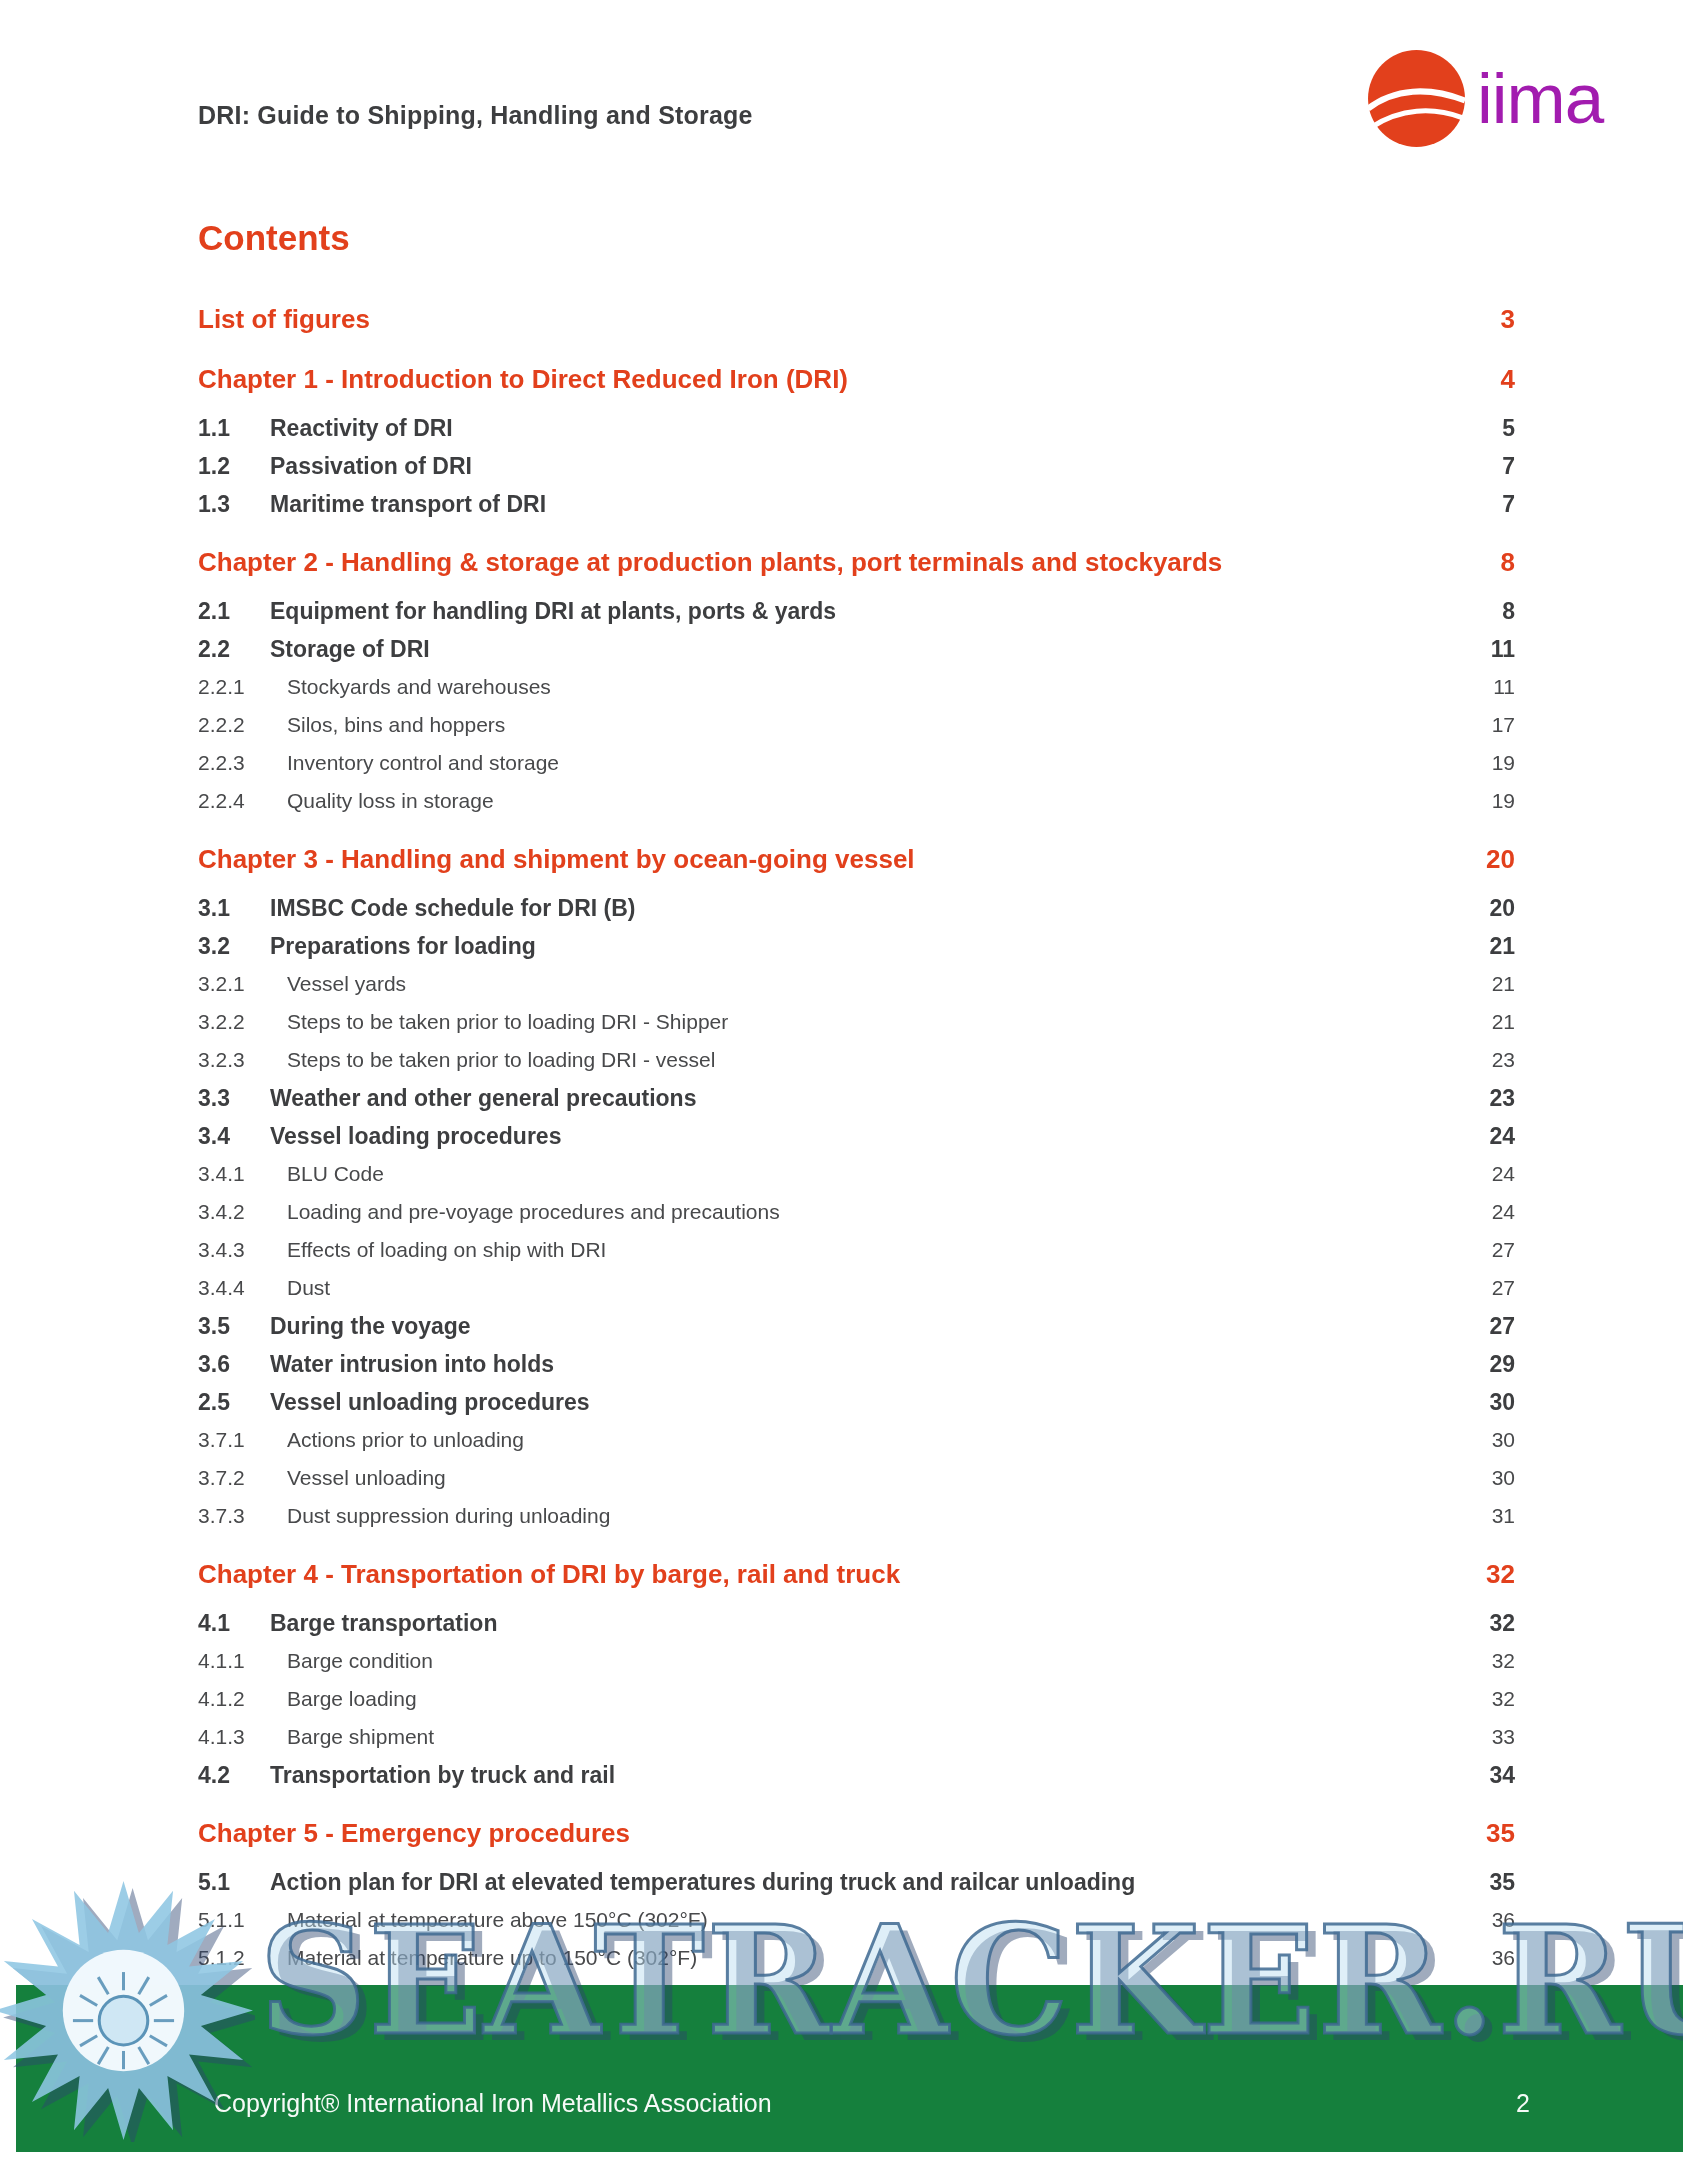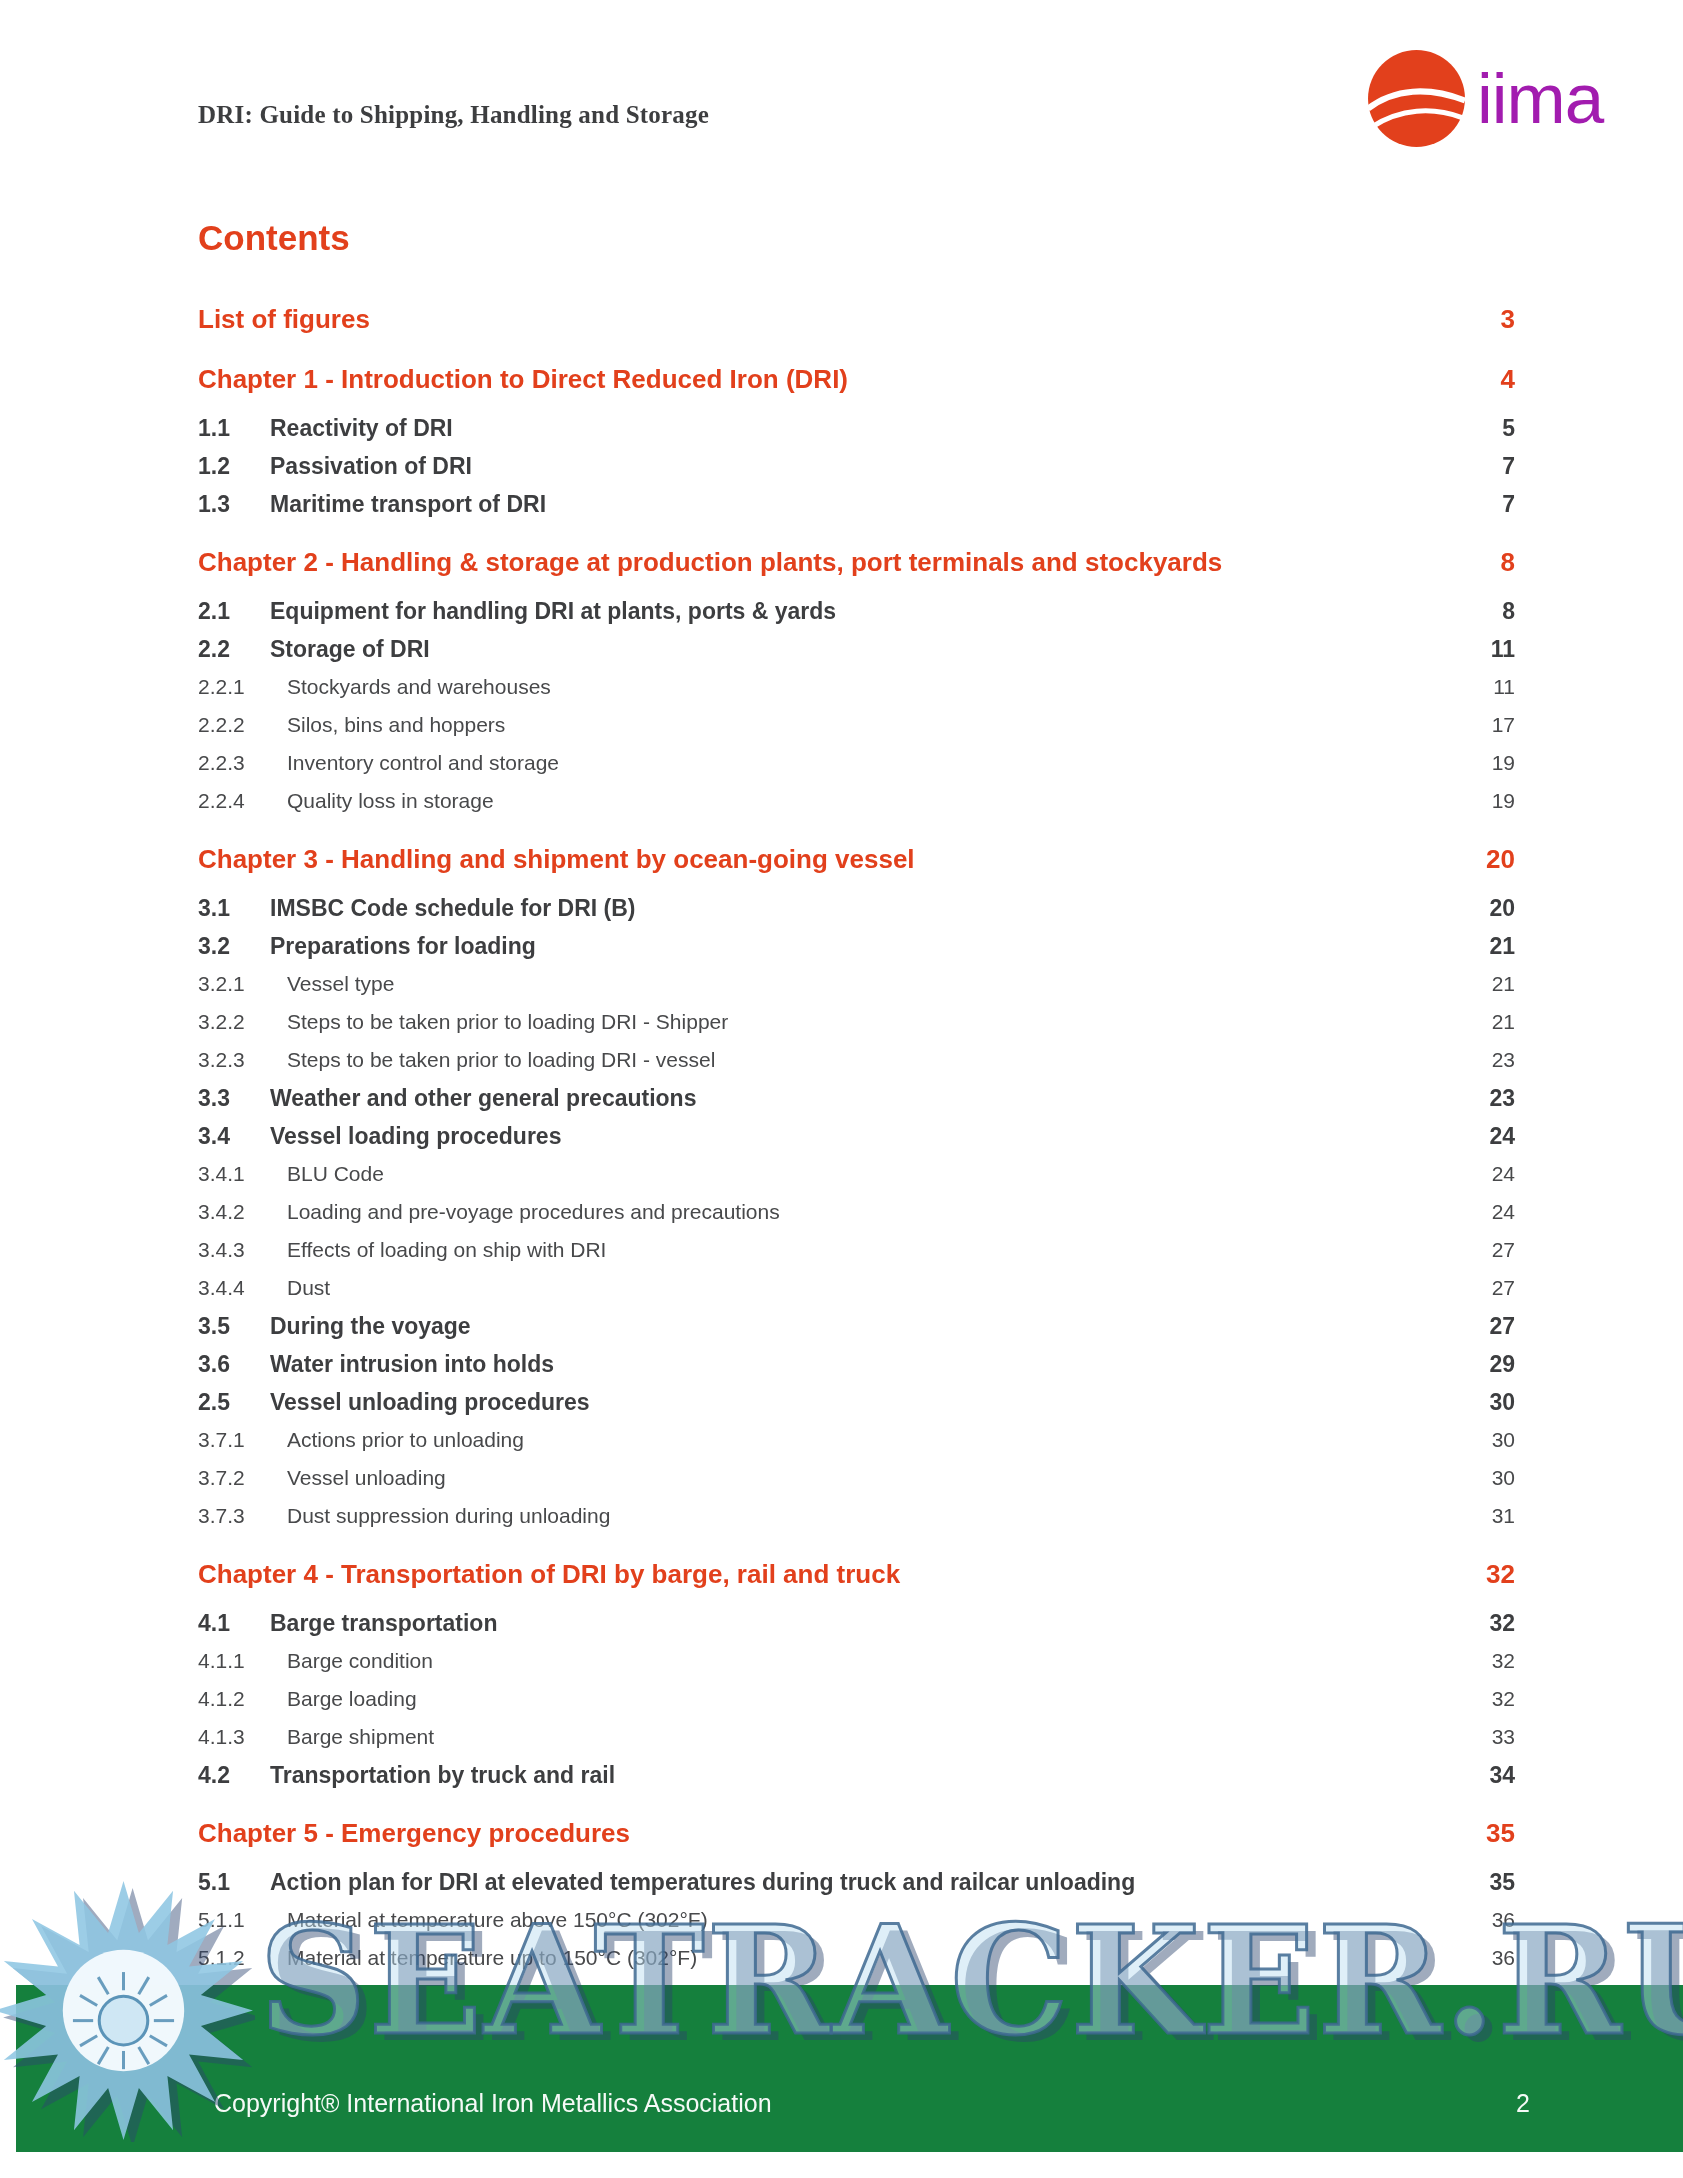--- a/index.html
+++ b/index.html
@@ -10,21 +10,20 @@
     position: relative;
     overflow: hidden;
   }
   .page { position: absolute; inset: 0; background: #ffffff; }
 
   
   .header-title {
     position: absolute; left: 198px; top: 101px;
     font-size: 25px; font-weight: bold; color: #3d3e40;
     letter-spacing: 0.2px;
-    font-family: Liberation Serif, serif;
   }
   .logo { position: absolute; left: 1366px; top: 48px; display: flex; align-items: center; }
   .logo-mark { width: 101px; height: 101px; }
   .logo-text {
     font-size: 71px; color: #a21caf; margin-left: 10px;
     letter-spacing: -1px; line-height: 101px;
   }
 
   
   .contents-title {
@@ -170,21 +169,21 @@
         <span class="toc-title">IMSBC Code schedule for DRI (B)</span>
         <span class="toc-page">20</span>
       </div>
       <div class="toc-row l2">
         <span class="toc-num">3.2</span>
         <span class="toc-title">Preparations for loading</span>
         <span class="toc-page">21</span>
       </div>
       <div class="toc-row l3">
         <span class="toc-num">3.2.1</span>
-        <span class="toc-title">Vessel type</span>
+        <span class="toc-title">Vessel yards</span>
         <span class="toc-page">21</span>
       </div>
       <div class="toc-row l3">
         <span class="toc-num">3.2.2</span>
         <span class="toc-title">Steps to be taken prior to loading DRI - Shipper</span>
         <span class="toc-page">21</span>
       </div>
       <div class="toc-row l3">
         <span class="toc-num">3.2.3</span>
         <span class="toc-title">Steps to be taken prior to loading DRI - vessel</span>

